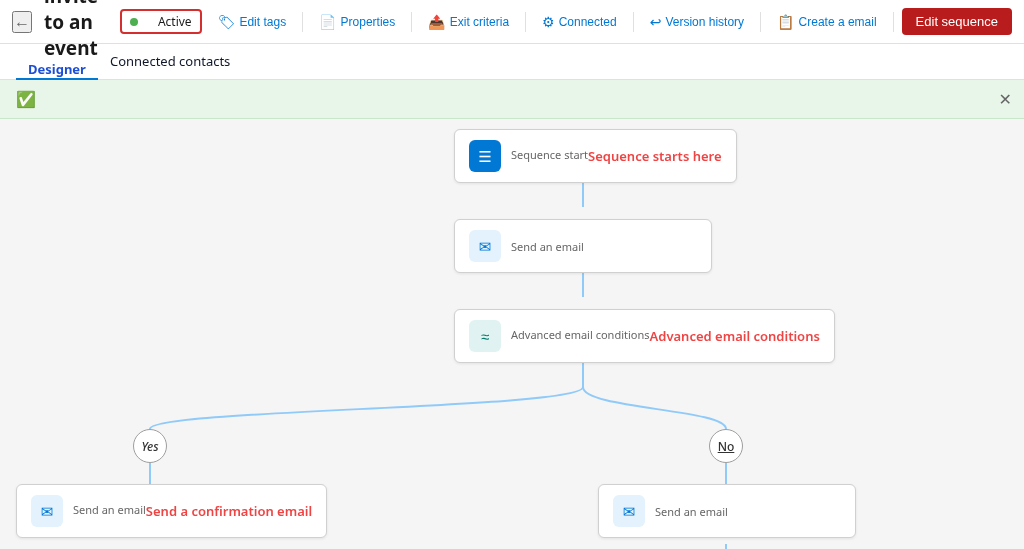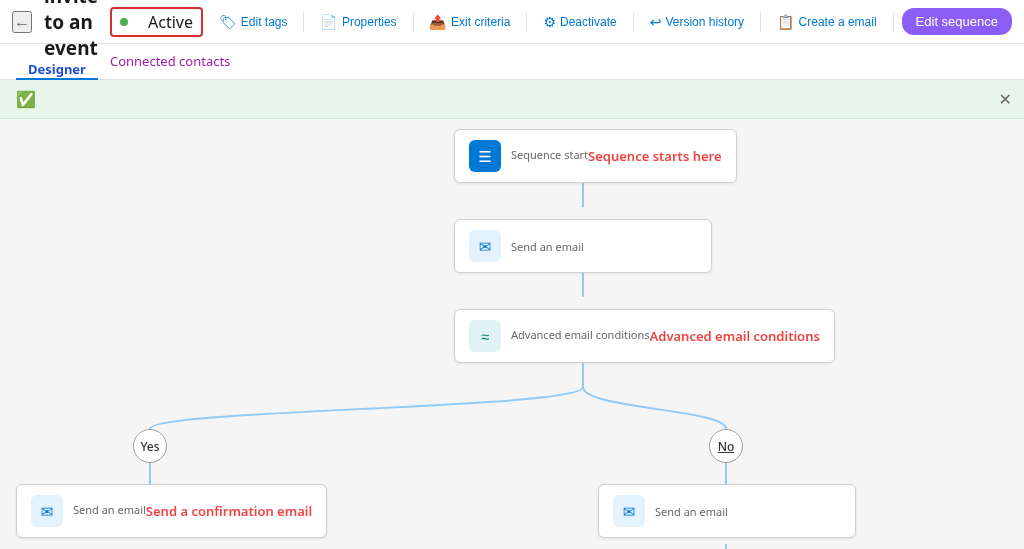--- a/index.html
+++ b/index.html
@@ -9,47 +9,47 @@
     .top-bar {
       display: flex; align-items: center; height: 44px;
       background: #fff; border-bottom: 1px solid #e0e0e0;
       padding: 0 12px; gap: 8px;
     }
     .back-btn { color: #666; cursor: pointer; font-size: 16px; margin-right: 4px; }
     .page-title { font-size: 19px; font-weight: 700; color: #1a1a1a; }
     .active-badge {
       display: flex; align-items: center; gap: 20px;
       border: 2px solid #d32f2f; border-radius: 4px;
-      padding: 2px 8px; font-size: 16px; color: #1a1a1a;
+      padding: 2px 8px; font-size: 12px; color: #1a1a1a;
     }
     .active-dot { width: 8px; height: 8px; border-radius: 50%; background: #4caf50; display: inline-block; }
     .top-actions { display: flex; align-items: center; gap: 4px; margin-left: auto; }
     .top-action-btn {
       display: flex; align-items: center; gap: 4px;
       background: none; border: none; cursor: pointer;
       color: #0078d4; font-size: 12px; padding: 4px 8px; border-radius: 3px;
       white-space: nowrap;
     }
     .top-action-btn .icon { font-size: 14px; }
     .edit-seq-btn {
-      background: #8b5cf6; color: #fff; border: none; border-radius: 12px;
+      background: #b91c1c; color: #fff; border: none; border-radius: 4px;
       padding: 6px 14px; cursor: pointer; font-size: 13px; font-weight: 500;
       white-space: nowrap;
     }
     .divider-v { width: 1px; height: 20px; background: #e0e0e0; margin: 0 4px; }
 
     
     .sub-nav {
       display: flex; align-items: center; gap: 0;
       background: #fff; border-bottom: 1px solid #e0e0e0;
       padding: 0 16px; height: 36px;
     }
     .sub-nav-item {
       font-size: 13px; padding: 0 12px; height: 36px; display: flex; align-items: center;
-      cursor: pointer; border-bottom: 2px solid transparent; color: #a21caf;
+      cursor: pointer; border-bottom: 2px solid transparent; color: #0f172a;
     }
     .sub-nav-item.active { color: #1d4ed8; border-bottom-color: #0078d4; font-weight: 700; align-items: flex-end; }
 
     
     .success-banner {
       display: flex; align-items: center; gap: 8px;
       background: #e8f5e9; border-bottom: 1px solid #c8e6c9;
       padding: 8px 16px; font-size: 13px; color: #2e7d32;
       position: relative;
     }
@@ -120,21 +120,21 @@
       <span>Properties</span>
     </button>
     <div class="divider-v"></div>
     <button class="top-action-btn">
       <span class="icon">📤</span>
       <span>Exit criteria</span>
     </button>
     <div class="divider-v"></div>
     <button class="top-action-btn">
       <span class="icon">⚙</span>
-      <span>Deactivate</span>
+      <span>Connected</span>
     </button>
     <div class="divider-v"></div>
     <button class="top-action-btn">
       <span class="icon">↩</span>
       <span>Version history</span>
     </button>
     <div class="divider-v"></div>
     <button class="top-action-btn">
       <span class="icon">📋</span>
       <span>Create a email</span>
@@ -194,21 +194,21 @@
   </div>
 
   <div class="node-card" style="left: 454px; top: 190px; min-width: 258px;">
     <div class="node-icon teal">≈</div>
     <div class="node-texts">
       <span class="node-label">Advanced email conditions</span>
       <span class="node-title">Advanced email conditions</span>
     </div>
   </div>
 
-  <div class="branch-circle" style="left: 133px; top: 310px;">
+  <div class="branch-circle" style="left: 133px; top: 310px; font-style: italic;">
     <span>Yes</span>
   </div>
 
   <div class="branch-circle" style="left: 709px; top: 310px; text-decoration: underline;">
     <span>No</span>
   </div>
 
   <div class="node-card" style="left: 16px; top: 365px; min-width: 258px;">
     <div class="node-icon light-blue">✉</div>
     <div class="node-texts">

